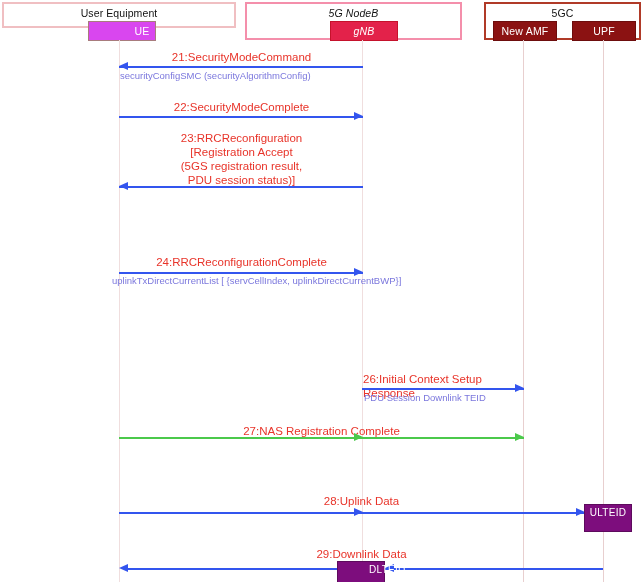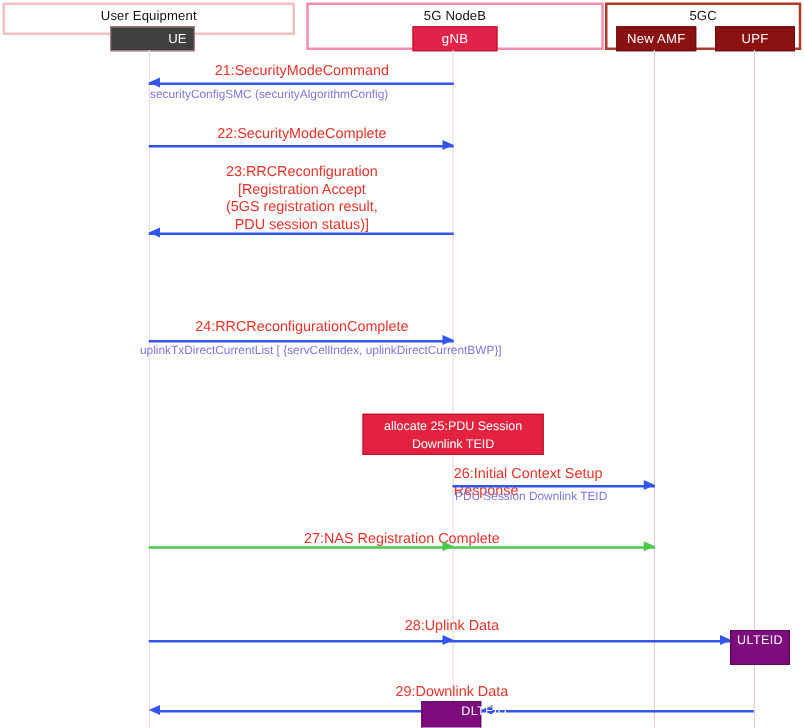--- a/index.html
+++ b/index.html
@@ -115,26 +115,26 @@
     letter-spacing: 0.3px;
   }
 </style>
 </head>
 <body>
 
 <div id="diagram">
 
   <div class="group-box" style="left:2px; top:2px; width:234px; height:26px; border:2px solid #f0bfc2;">
     <div class="group-title">User Equipment</div>
-    <div class="node-box" style="left:84px; top:17px; width:68px; background:#404040; border:1px solid #a87c7d;padding-left:40px;">
+    <div class="node-box" style="left:84px; top:17px; width:68px; background:#d946ef; border:1px solid #a87c7d;padding-left:40px;">
       <span>UE</span>
     </div>
   </div>
 
-  <div class="group-box" style="left:245px; top:2px; width:238px; height:38px; border:2px solid #f48fab;">
+  <div class="group-box" style="left:245px; top:2px; width:217px; height:38px; border:2px solid #f48fab;font-style:italic;">
     <div class="group-title">5G NodeB</div>
     <div class="node-box" style="left:83px; top:17px; width:68px; background:#e3224a; border:1px solid #c5122c;">
       <span>gNB</span>
     </div>
   </div>
 
   <div class="group-box" style="left:484px; top:2px; width:157px; height:38px; border:2px solid #b03a28;">
     <div class="group-title">5GC</div>
     <div class="node-box" style="left:7px; top:17px; width:64px; background:#8b1212; border:1px solid #6d0d0d;">
       <span>New AMF</span>
@@ -163,22 +163,20 @@
 (5GS registration result,
 PDU session status)]</div>
   <div class="arrow-line" style="left:119px; top:186px; width:244px;"></div>
   <div class="arrow-head left" style="left:119px; top:182px;"></div>
 
   <div class="msg-label" style="left:120px; top:255px; width:243px;">24:RRCReconfigurationComplete</div>
   <div class="arrow-line" style="left:119px; top:272px; width:244px;"></div>
   <div class="arrow-head right" style="left:354px; top:268px;"></div>
   <div class="msg-sub" style="left:112px; top:275px; width:300px;">uplinkTxDirectCurrentList [ {servCellIndex, uplinkDirectCurrentBWP}]</div>
 
-  <div class="allocate-box" style="left:290px; top:331px; width:145px; height:33px;">allocate
-25:PDU Session Downlink TEID</div>
 
   <div class="msg-label" style="left:363px; top:372px; width:161px; text-align:left;">26:Initial Context Setup Response</div>
   <div class="arrow-line" style="left:362px; top:388px; width:162px;"></div>
   <div class="arrow-head right" style="left:515px; top:384px;"></div>
   <div class="msg-sub" style="left:364px; top:392px; width:200px;">PDU Session Downlink TEID</div>
 
   <div class="msg-label" style="left:120px; top:424px; width:403px;">27:NAS Registration Complete</div>
   <div class="arrow-line green" style="left:119px; top:437px; width:405px;"></div>
   <div class="arrow-head right green" style="left:354px; top:433px;"></div>
   <div class="arrow-head right green" style="left:515px; top:433px;"></div>

